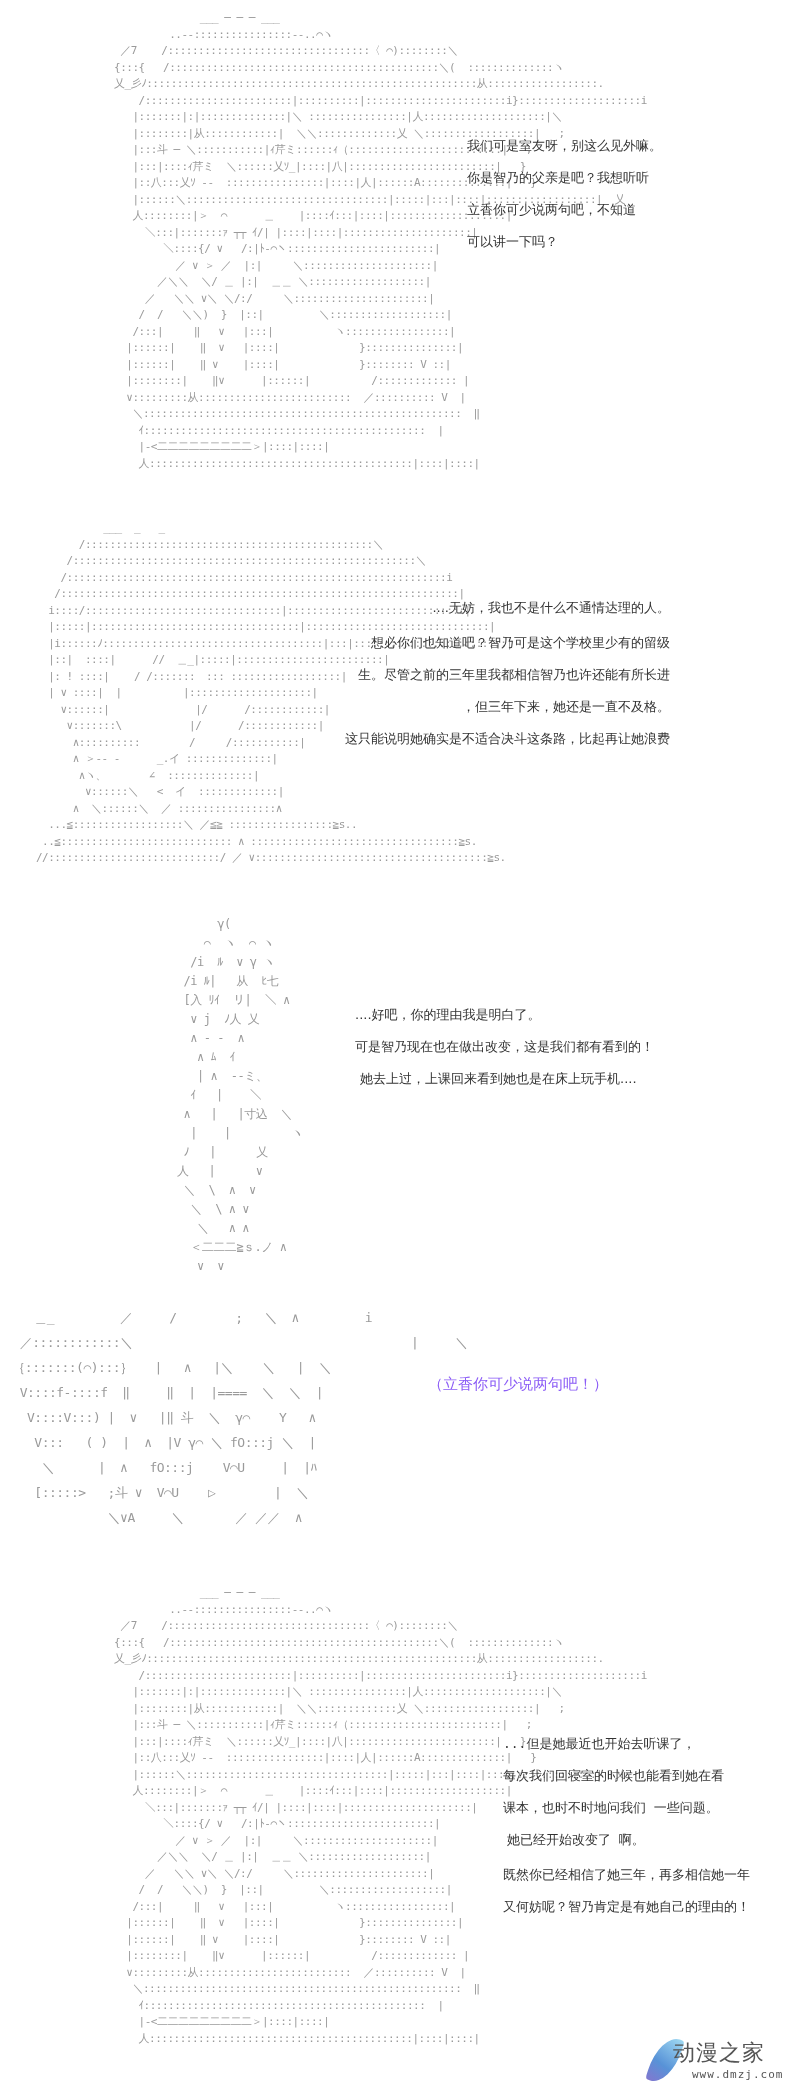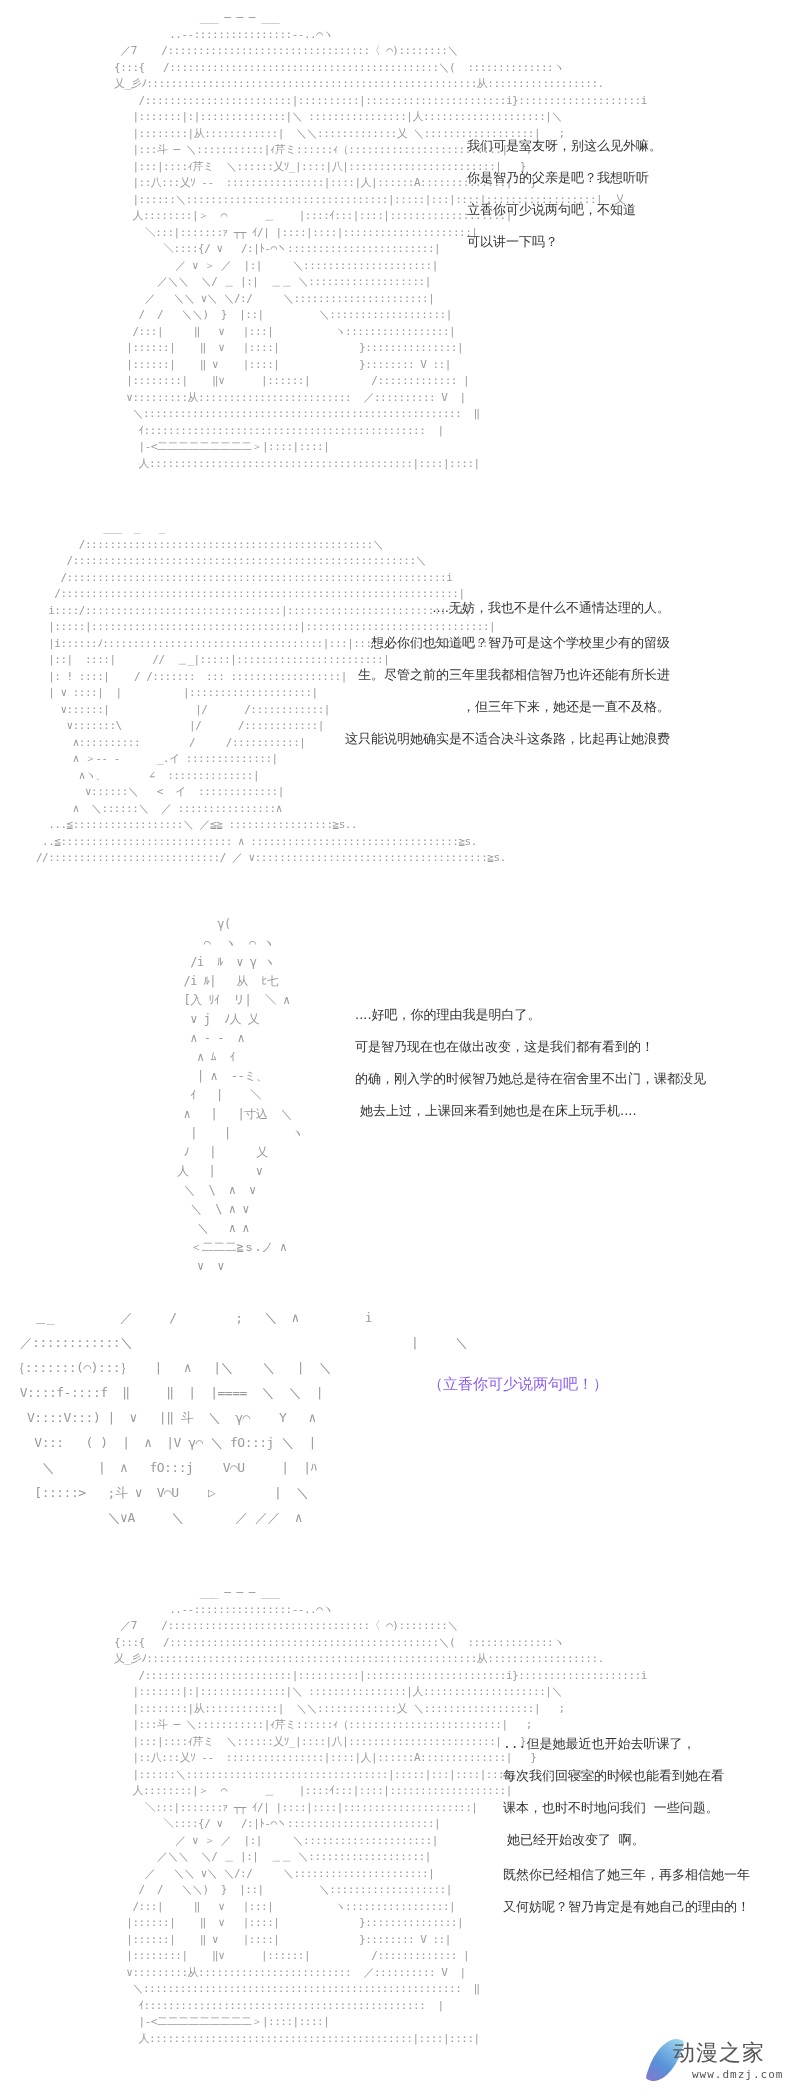--- a/index.html
+++ b/index.html
@@ -108,21 +108,20 @@
      ﾉ   |      乂
     人   |      ∨
      ＼  \  ∧  ∨
       ＼  \ ∧ ∨
        ＼   ∧ ∧
       ＜二二二≧ｓ.ノ ∧
        ∨  ∨</pre>
   <div class="dialog" style="left:355px;top:100px;">
     <p>....好吧，你的理由我是明白了。</p>
     <p>可是智乃现在也在做出改变，这是我们都有看到的！</p>
-    <p>的确，刚入学的时候智乃她总是待在宿舍里不出门，课都没见</p>
     <p style="padding-left:5px;">她去上过，上课回来看到她也是在床上玩手机....</p>
   </div>
 </div>
 
 <div class="panel" style="top:1295px;height:250px;">
   <pre class="art" style="left:5px;top:10px;font-size:13px;line-height:25px;">    ＿_         ／     /        ;   ＼  ∧         i
   ／::::::::::::＼                                      |     ＼
  ｛:::::::(⌒):::｝   |   ∧   |＼    ＼   |  ＼
   V::::f-::::f  ‖     ‖  |  |====  ＼  ＼  |
    V::::V:::) |  ∨   |‖ 斗  ＼  γ⌒    Y   ∧

